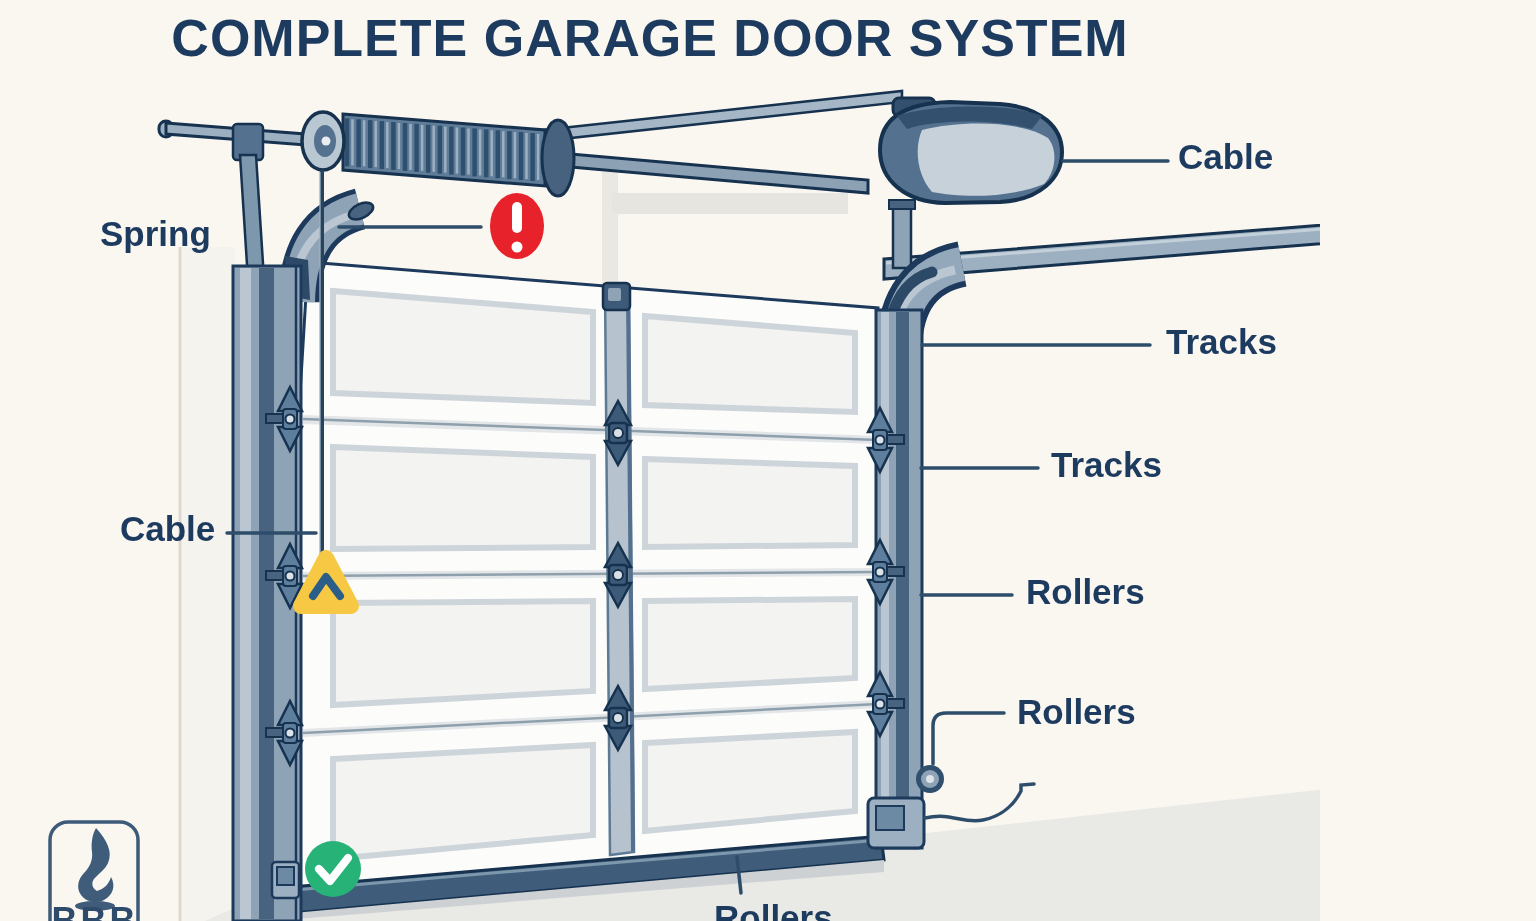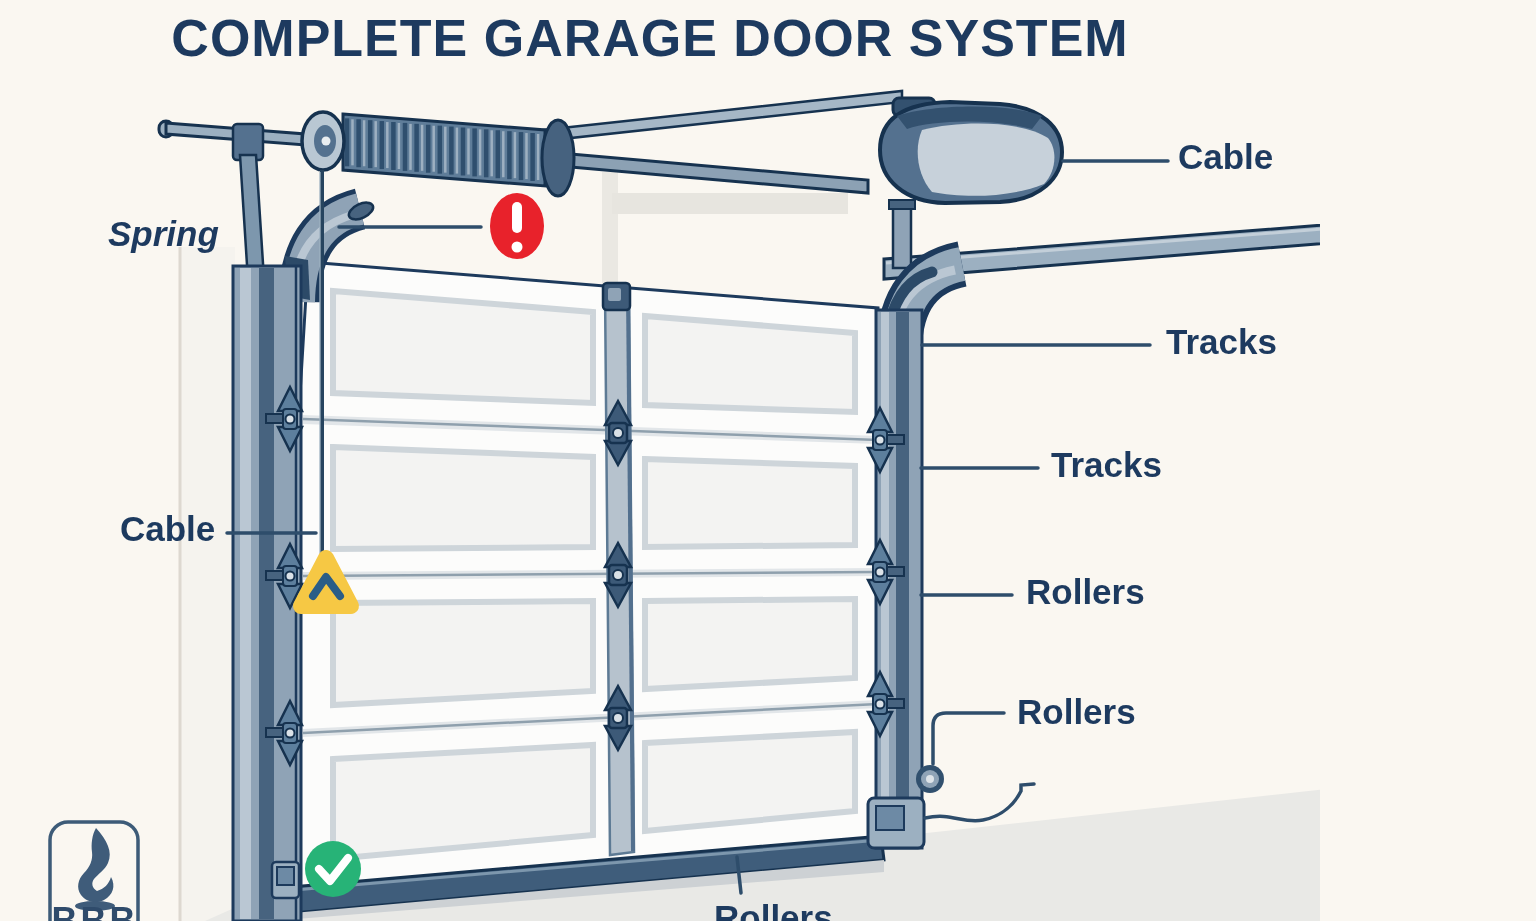--- a/index.html
+++ b/index.html
@@ -276,21 +276,21 @@
           <rect x="1425" y="812" width="16" height="26" rx="5" fill="var(--gear-blue)" transform="rotate(288 1433 870)"></rect>
           <rect x="1425" y="812" width="16" height="26" rx="5" fill="var(--gear-blue)" transform="rotate(324 1433 870)"></rect>
         </g>
     <circle cx="1433" cy="870" r="40" fill="var(--gear-blue)"></circle>
     <circle cx="1433" cy="870" r="26.5" fill="#fbf9f5"></circle>
     <path d="M1419,871 L1429,883 L1449,860" stroke="#44657f" stroke-width="9" fill="none" stroke-linecap="round" stroke-linejoin="round"></path>
   </g>
 </svg>
 
 <div class="title">COMPLETE GARAGE DOOR SYSTEM</div>
-<div class="lbl" style="left:108px;top:214px;font-style:italic;">Spring</div>
+<div class="lbl" style="left:100px;top:214px;">Spring</div>
 <div class="lbl" style="left:120px;top:509px;">Cable</div>
 <div class="lbl" style="left:1178px;top:137px;">Cable</div>
 <div class="lbl" style="left:1166px;top:322px;">Tracks</div>
 <div class="lbl" style="left:1051px;top:445px;">Tracks</div>
 <div class="lbl" style="left:1026px;top:572px;">Rollers</div>
 <div class="lbl" style="left:1017px;top:692px;">Rollers</div>
 <div class="lbl" style="left:714px;top:898px;">Rollers</div>
 </div>
 
 </body></html>

